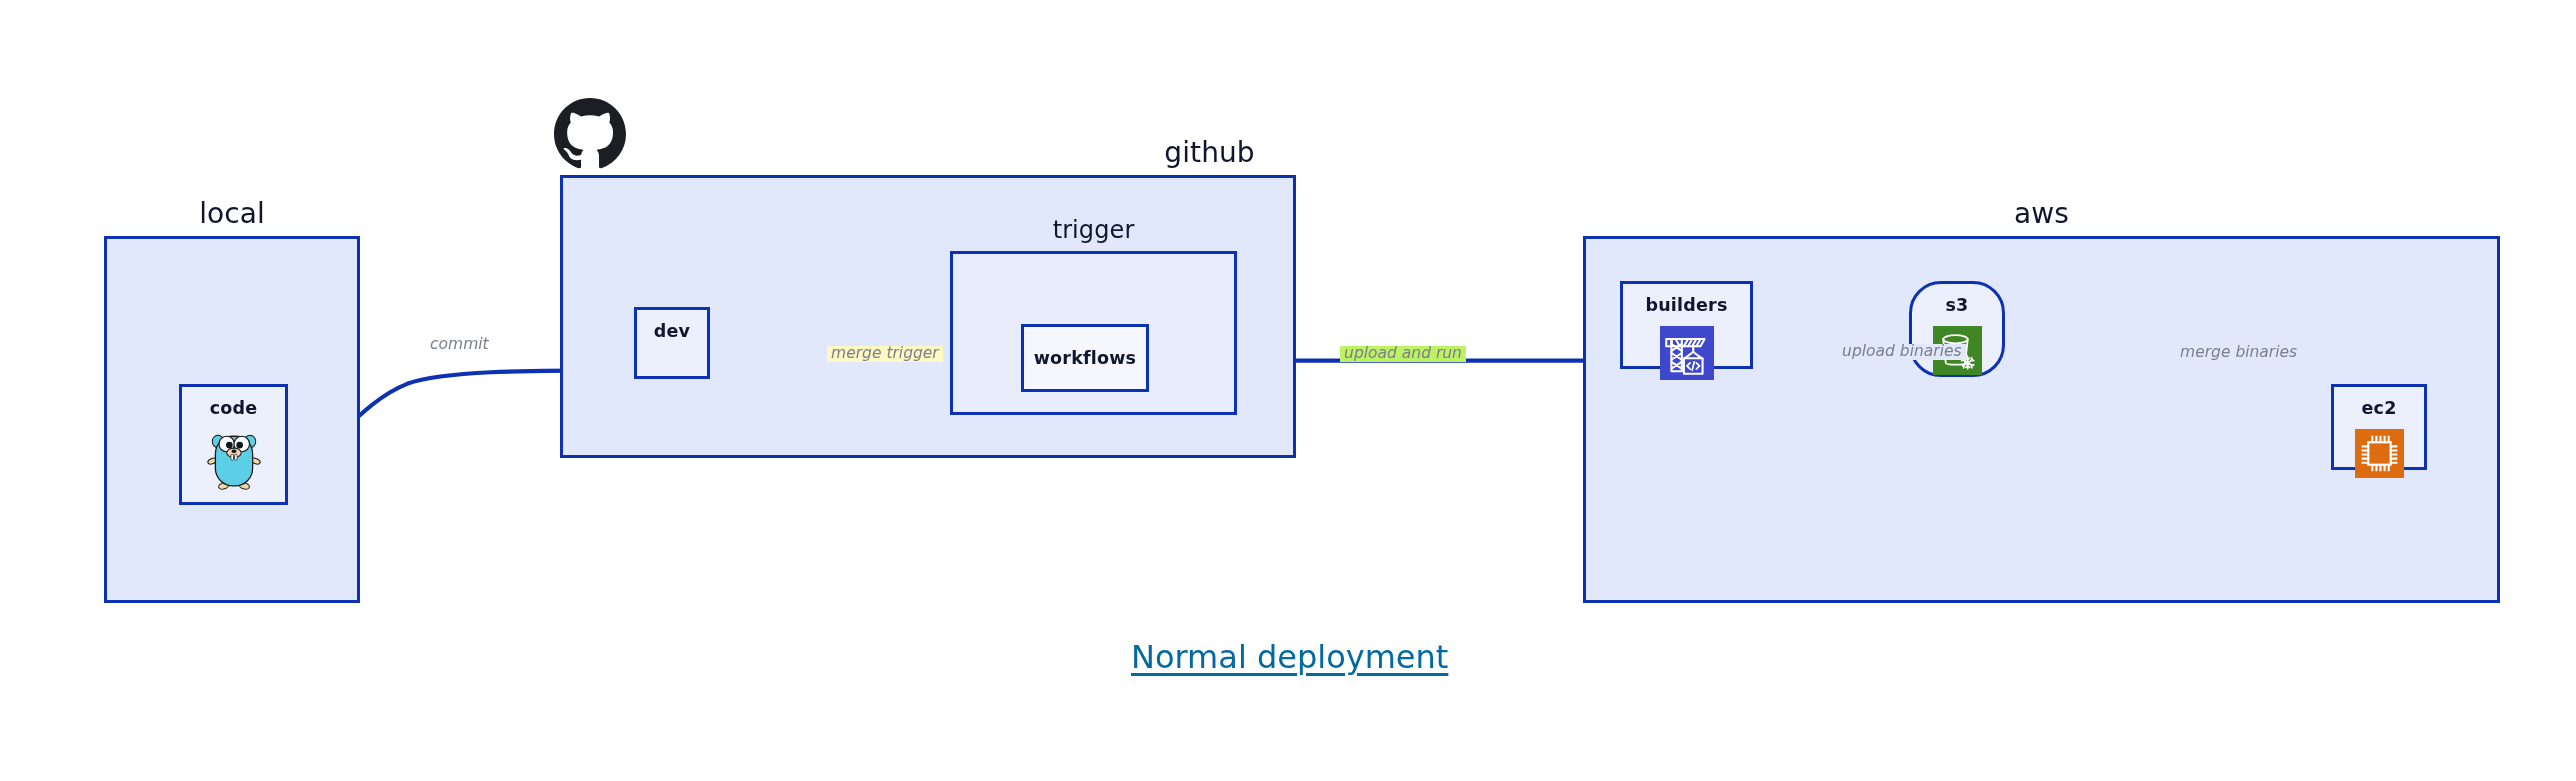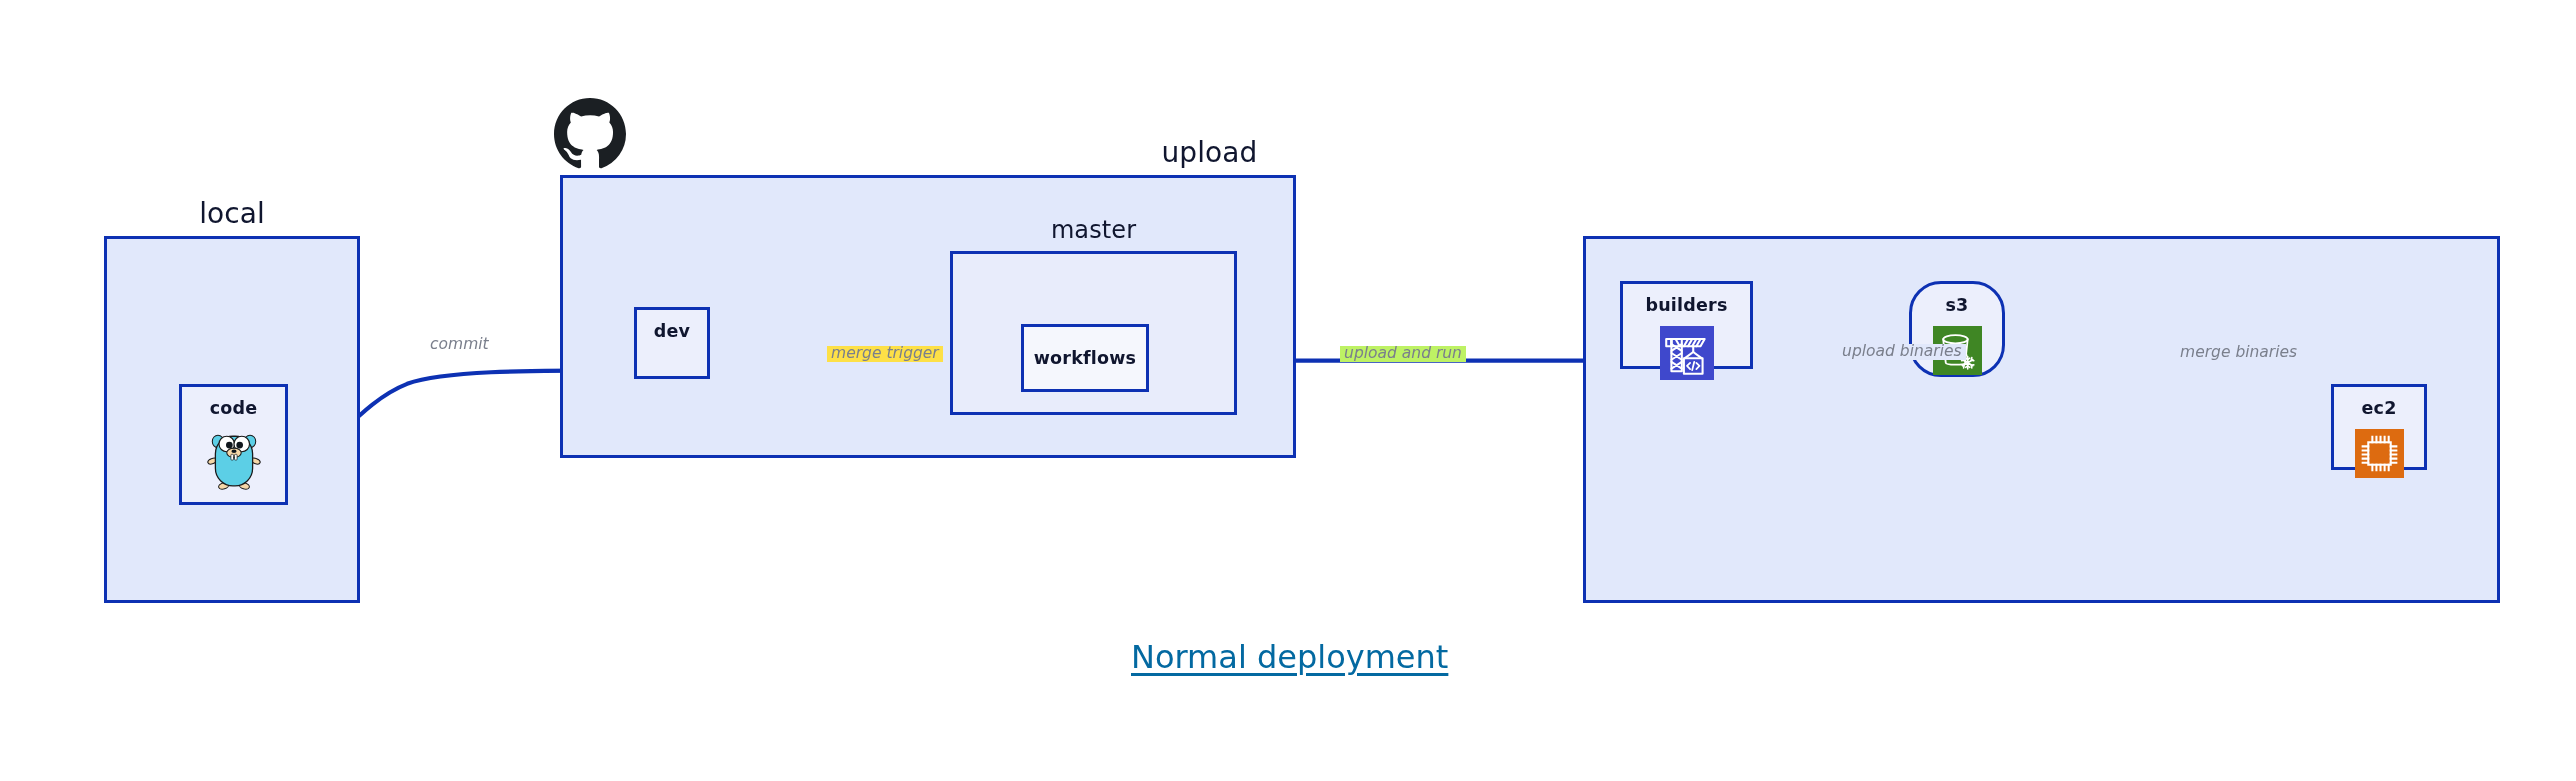--- a/index.html
+++ b/index.html
@@ -164,36 +164,37 @@
       <path fill="#1b1f23" d="M8 0C3.58 0 0 3.58 0 8c0 3.54 2.29 6.53 5.47 7.59.4.07.55-.17.55-.38
         0-.19-.01-.82-.01-1.49-2.01.37-2.53-.49-2.69-.94-.09-.23-.48-.94-.82-1.13-.28-.15-.68-.52-.01-.53.63-.01
         1.08.58 1.23.82.72 1.21 1.87.87 2.33.66.07-.52.28-.87.51-1.07-1.78-.2-3.64-.89-3.64-3.95
         0-.87.31-1.59.82-2.15-.08-.2-.36-1.02.08-2.12 0 0 .67-.21 2.2.82.64-.18 1.32-.27 2-.27.68 0
         1.36.09 2 .27 1.53-1.04 2.2-.82 2.2-.82.44 1.1.16 1.92.08 2.12.51.56.82 1.27.82 2.15 0
         3.07-1.87 3.75-3.65 3.95.29.25.54.73.54 1.48 0 1.07-.01 1.93-.01 2.2 0 .21.15.46.55.38A8.01
         8.01 0 0 0 16 8c0-4.42-3.58-8-8-8z"></path>
     </svg>
   </span>
 
-  <div class="zone-label" style="left:1123px; top:139px; width:173px;">upload</div>
+  <div class="zone-label" style="left:1123px; top:139px; width:173px;">github</div>
 
   <div class="zone" style="left:560px; top:175px; width:736px; height:283px;"></div>
 
   <div class="node" style="left:634px; top:307px; width:76px; height:72px;">
     <div class="node-title">dev</div>
   </div>
 
-  <div class="zone-label" style="left:950px; top:218px; width:287px; font-size:24px;">master</div>
+  <div class="zone-label" style="left:950px; top:218px; width:287px; font-size:24px;">trigger</div>
 
   <div class="node" style="left:950px; top:251px; width:287px; height:164px; background:#e8ecfb;"></div>
 
   <div class="node" style="left:1021px; top:324px; width:128px; height:68px; background:#f5f7fd;">
     <div class="node-title" style="margin-top:23px;text-align:right;">workflows</div>
   </div>
 
+  <div class="zone-label" style="left:1583px; top:200px; width:917px;">aws</div>
 
   <div class="zone" style="left:1583px; top:236px; width:917px; height:367px;"></div>
 
   <div class="node" style="left:1620px; top:281px; width:133px; height:88px;">
     <div class="node-title">builders</div>
     <span class="node-icon">
       <svg class="icon-square" width="54" height="54" viewBox="0 0 104 104" xmlns="http://www.w3.org/2000/svg">
         <rect width="104" height="104" fill="#3f48cc"></rect>
         <g fill="none" stroke="#ffffff" stroke-width="4" stroke-linejoin="round" stroke-linecap="round">
 
@@ -253,21 +254,21 @@
           <path d="M34 70 L34 81 M42 70 L42 81 M50 70 L50 81 M58 70 L58 81 M66 70 L66 81"></path>
           <path d="M26 34 L15 34 M26 42 L15 42 M26 50 L15 50 M26 58 L15 58 M26 66 L15 66"></path>
           <path d="M70 34 L81 34 M70 42 L81 42 M70 50 L81 50 M70 58 L81 58 M70 66 L81 66"></path>
         </g>
       </svg>
     </span>
   </div>
 
   <div class="edge-label" style="left:427px; top:337px; background:#ffffff; padding:0 3.1px;">commit</div>
 
-  <div class="edge-label" style="left:827px; top:346px; background:#fde047; padding:0 4.1px;">merge trigger</div>
+  <div class="edge-label" style="left:827px; top:346px; background:#fef9c3; padding:0 4.1px;">merge trigger</div>
 
   <div class="edge-label" style="left:1340px; top:346px; background:#bef264; padding:0 4.1px;">upload and run</div>
 
   <div class="edge-label" style="left:1838px; top:344px; background:#e1e8fb; padding:0 4.1px;">upload binaries</div>
 
   <div class="edge-label" style="left:2177px; top:345px; background:transparent; padding:0 3.1px;">merge binaries</div>
 
   <div class="diagram-title" style="left:1131px; top:641px;">Normal deployment</div>
 
 </div>

